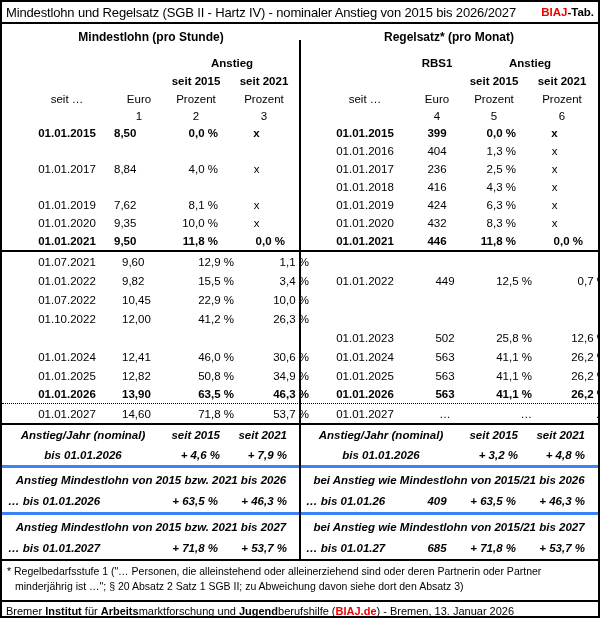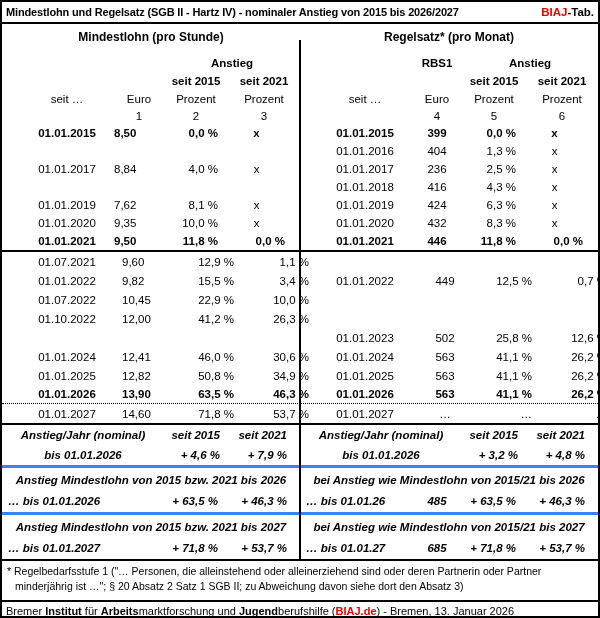--- a/index.html
+++ b/index.html
@@ -1,20 +1,20 @@
 <!DOCTYPE html>
 <html><head>
 <meta charset="utf-8">
 <style>
   html,body{margin:0;padding:0;background:#fff;}
   #frame{width:600px;height:618px;border:2px solid #000;box-sizing:border-box;
          font-family:"Liberation Sans",sans-serif;color:#000;background:#fff;overflow:hidden;}
   .titlebar{height:20px;border-bottom:2px solid #000;display:flex;justify-content:space-between;
             align-items:center;padding:0 4px;white-space:nowrap;overflow:hidden;}
-  .titlebar .ttl{font-weight:bold;font-size:11px;letter-spacing:-0.15px;}
+  .titlebar .ttl{font-weight:normal;font-size:13px;letter-spacing:-0.15px;}
   .titlebar .brand{font-weight:bold;font-size:11.5px;}
   .red{color:#ee0000;}
   .body{position:relative;display:flex;height:535px;}
   .vline{position:absolute;left:297px;top:16px;width:2px;height:519px;background:#000;}
   .panel{width:298px;}
   .ptitle{height:24px;line-height:26px;text-align:center;font-weight:bold;font-size:12px;}
   .grid4{display:grid;grid-template-columns:112px 50px 64px 72px;align-items:center;font-size:11.5px;}
   .hdr{padding-top:6px;height:70px;}
   .h1,.h2{height:18px;font-weight:bold;}
   .h3{height:18px;}
@@ -358,21 +358,21 @@
             <span class="c sl">bis 01.01.2026</span>
             <span class="c s3">+ 3,2 %</span>
             <span class="c s4">+ 4,8 %</span>
           </div>
       </div>
 
       <div class="rbox">
         <div class="rhead">bei Anstieg wie Mindestlohn von 2015/21 bis 2026</div>
         <div class="grid4 rrow">
             <span class="c rl">… bis 01.01.26</span>
-            <span class="c cc">485</span>
+            <span class="c cc">409</span>
             <span class="c c3">+ 63,5 %</span>
             <span class="c c4" style="padding-right:13px">+ 46,3 %</span>
           </div>
       </div>
 
       <div class="rbox">
         <div class="rhead">bei Anstieg wie Mindestlohn von 2015/21 bis 2027</div>
         <div class="grid4 rrow">
             <span class="c rl">… bis 01.01.27</span>
             <span class="c cc">685</span>

